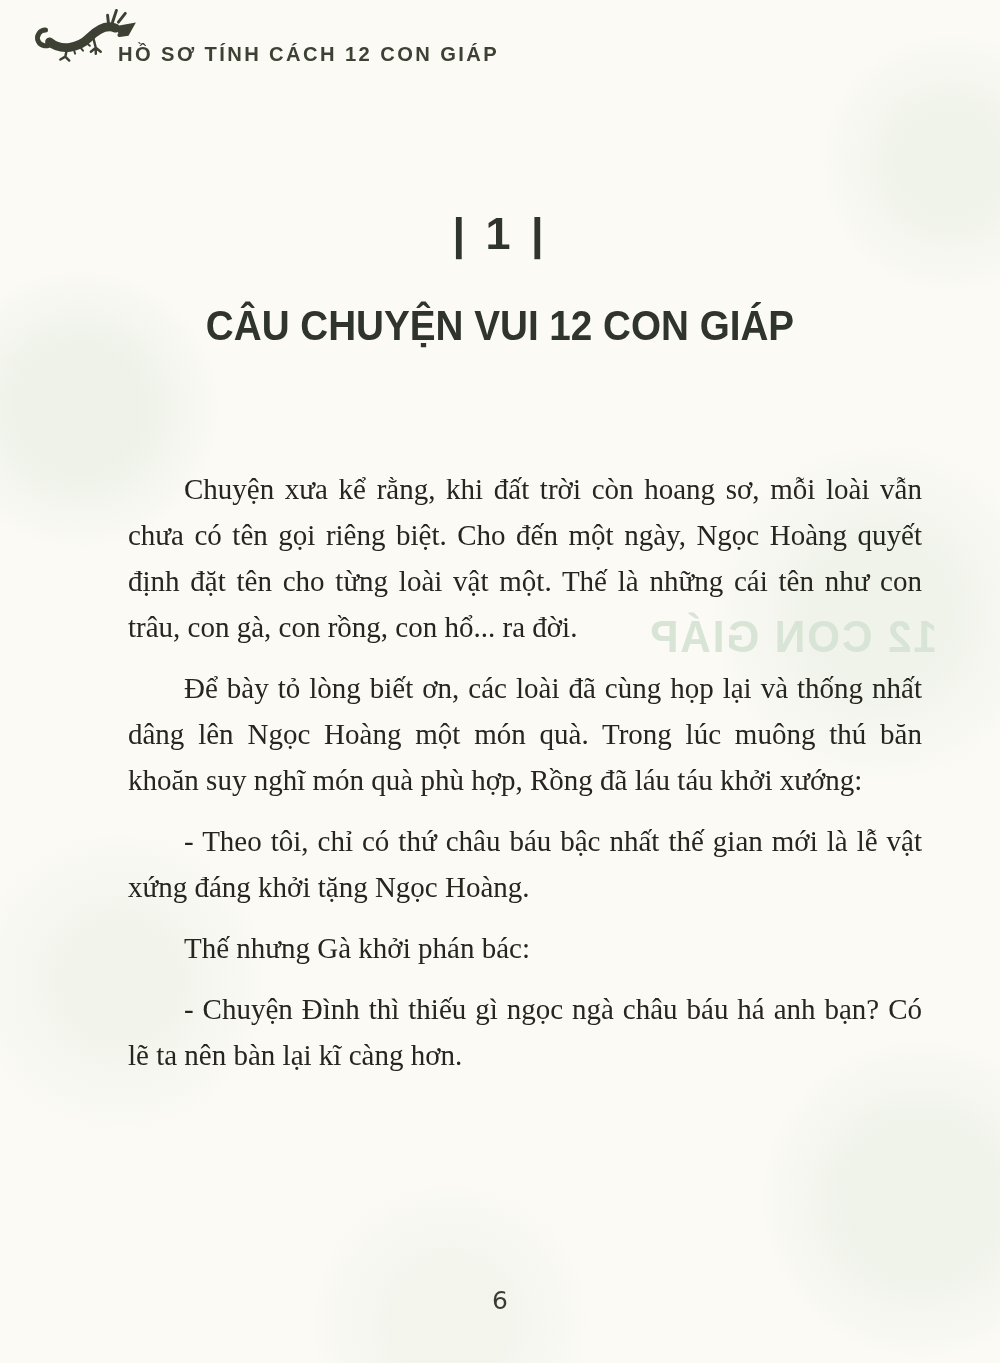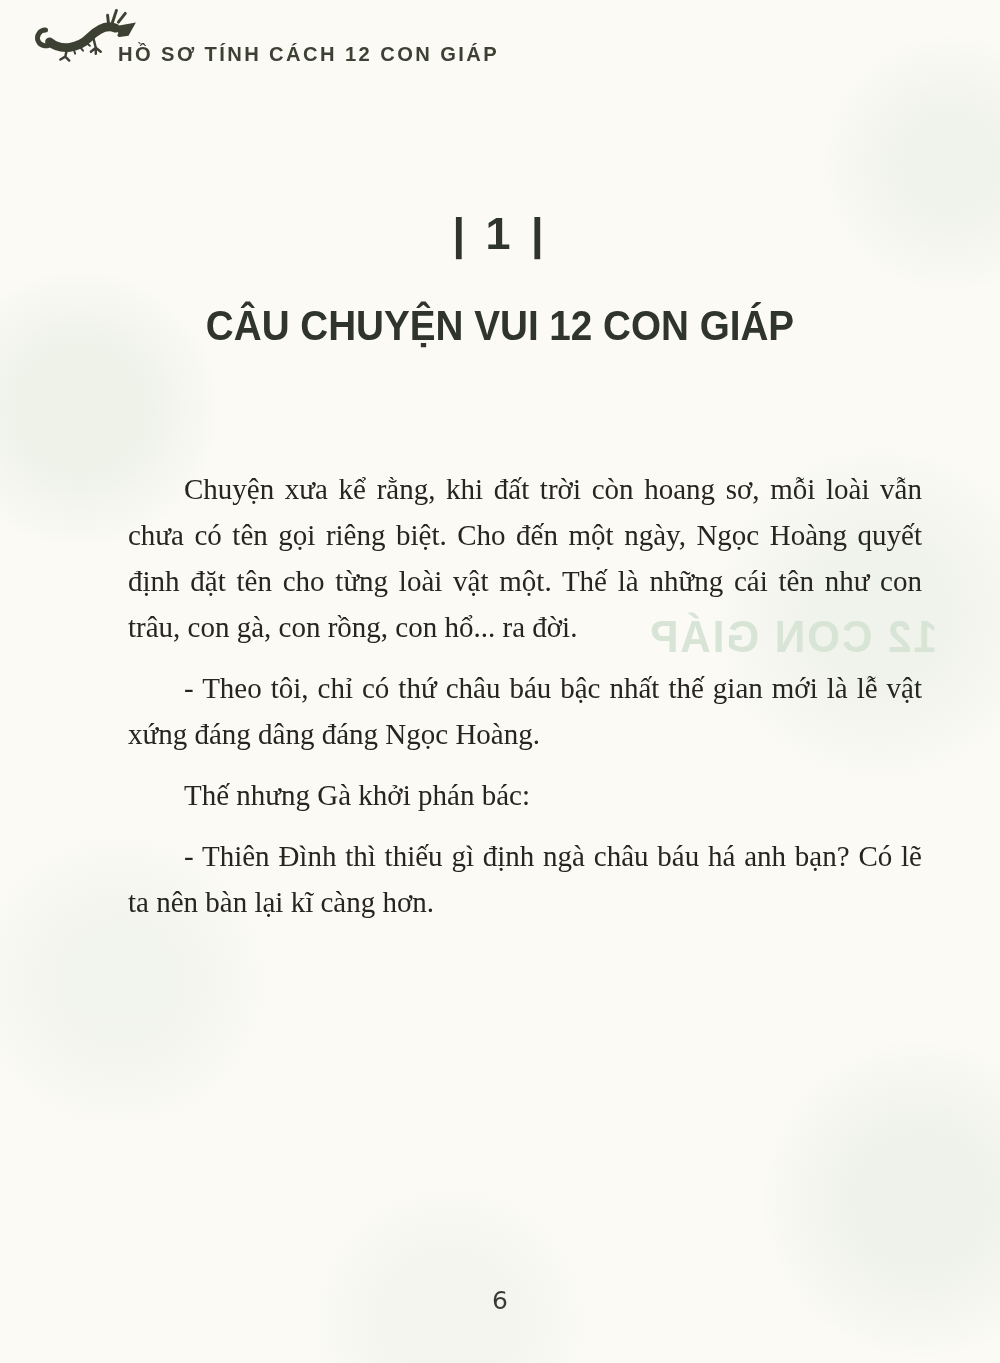--- a/index.html
+++ b/index.html
@@ -108,20 +108,21 @@
       <path d="M56 44 l4 5 M62 40 l5 4 M50 46 l2 6" stroke-width="2"></path>
     </g>
   </svg>
   <div class="brand">HỒ SƠ TÍNH CÁCH 12 CON GIÁP</div>
 
   <div class="chapter-num">| 1 |</div>
   <div class="chapter-title">CÂU CHUYỆN VUI 12 CON GIÁP</div>
 
   <div class="content">
     <p>Chuyện xưa kể rằng, khi đất trời còn hoang sơ, mỗi loài vẫn chưa có tên gọi riêng biệt. Cho đến một ngày, Ngọc Hoàng quyết định đặt tên cho từng loài vật một. Thế là những cái tên như con trâu, con gà, con rồng, con hổ... ra đời.</p>
-    <p>- Theo tôi, chỉ có thứ châu báu bậc nhất thế gian mới là lễ vật xứng đáng dâng đáng Ngọc Hoàng.</p>
+    <p>Để bày tỏ lòng biết ơn, các loài đã cùng họp lại và thống nhất dâng lên Ngọc Hoàng một món quà. Trong lúc muông thú băn khoăn suy nghĩ món quà phù hợp, Rồng đã láu táu khởi xướng:</p>
+    <p>- Theo tôi, chỉ có thứ châu báu bậc nhất thế gian mới là lễ vật xứng đáng khởi tặng Ngọc Hoàng.</p>
     <p>Thế nhưng Gà khởi phán bác:</p>
-    <p>- Thiên Đình thì thiếu gì định ngà châu báu há anh bạn? Có lẽ ta nên bàn lại kĩ càng hơn.</p>
+    <p>- Chuyện Đình thì thiếu gì ngọc ngà châu báu há anh bạn? Có lẽ ta nên bàn lại kĩ càng hơn.</p>
   </div>
 
   <div class="page-num">6</div>
 
 </div>
 
 </body></html>

